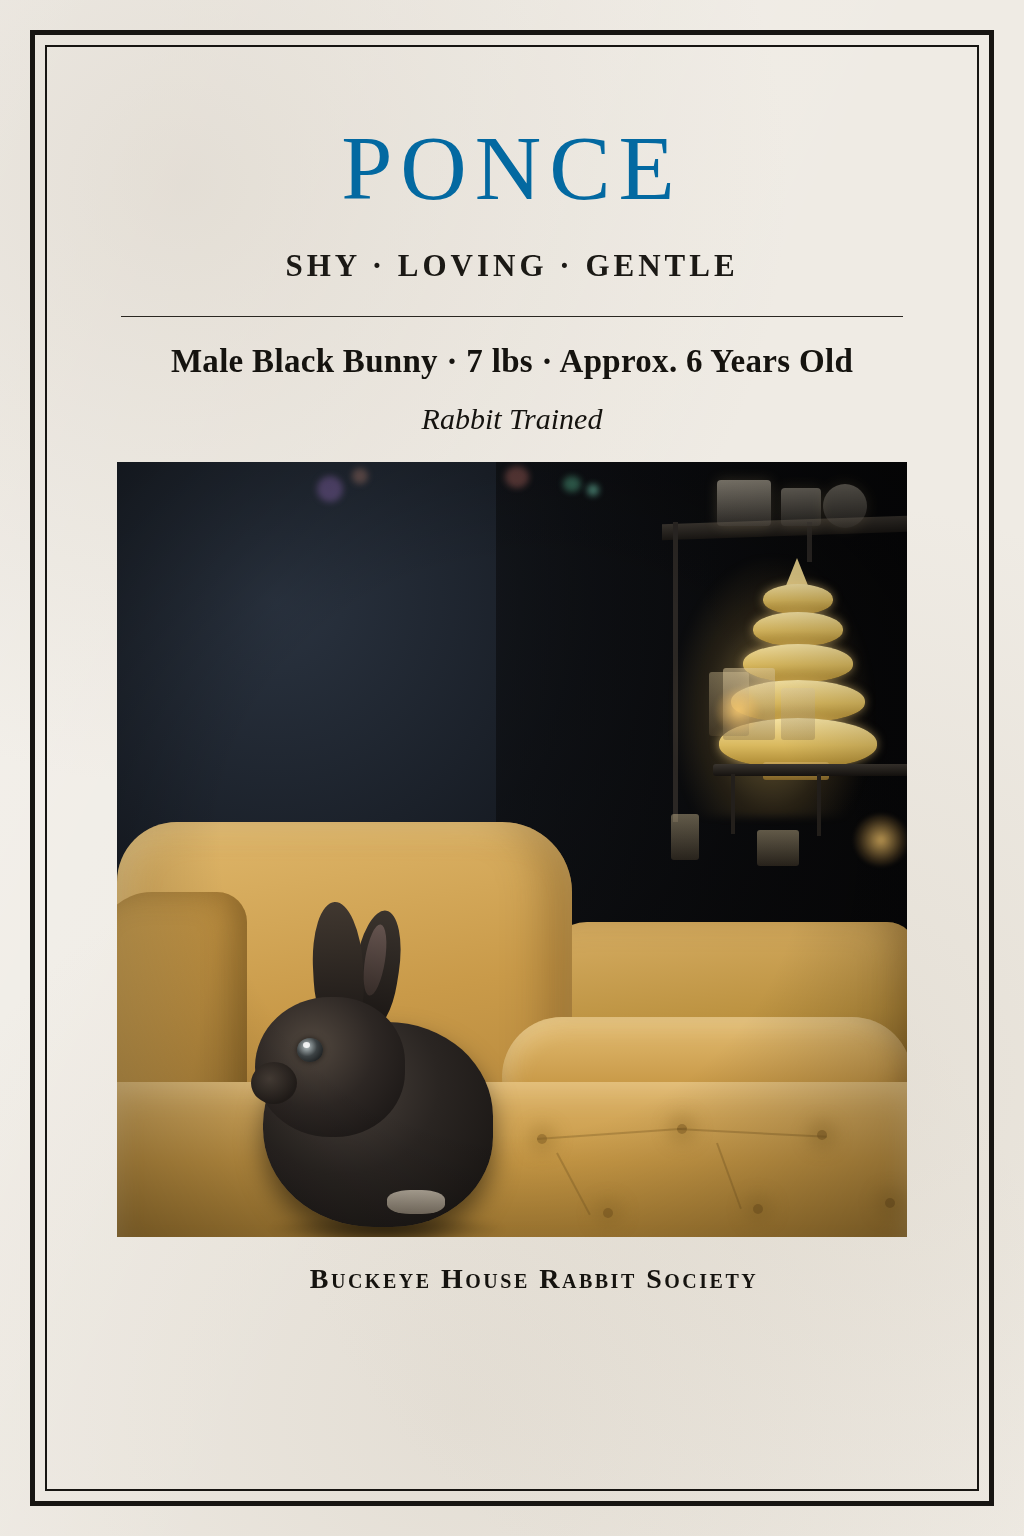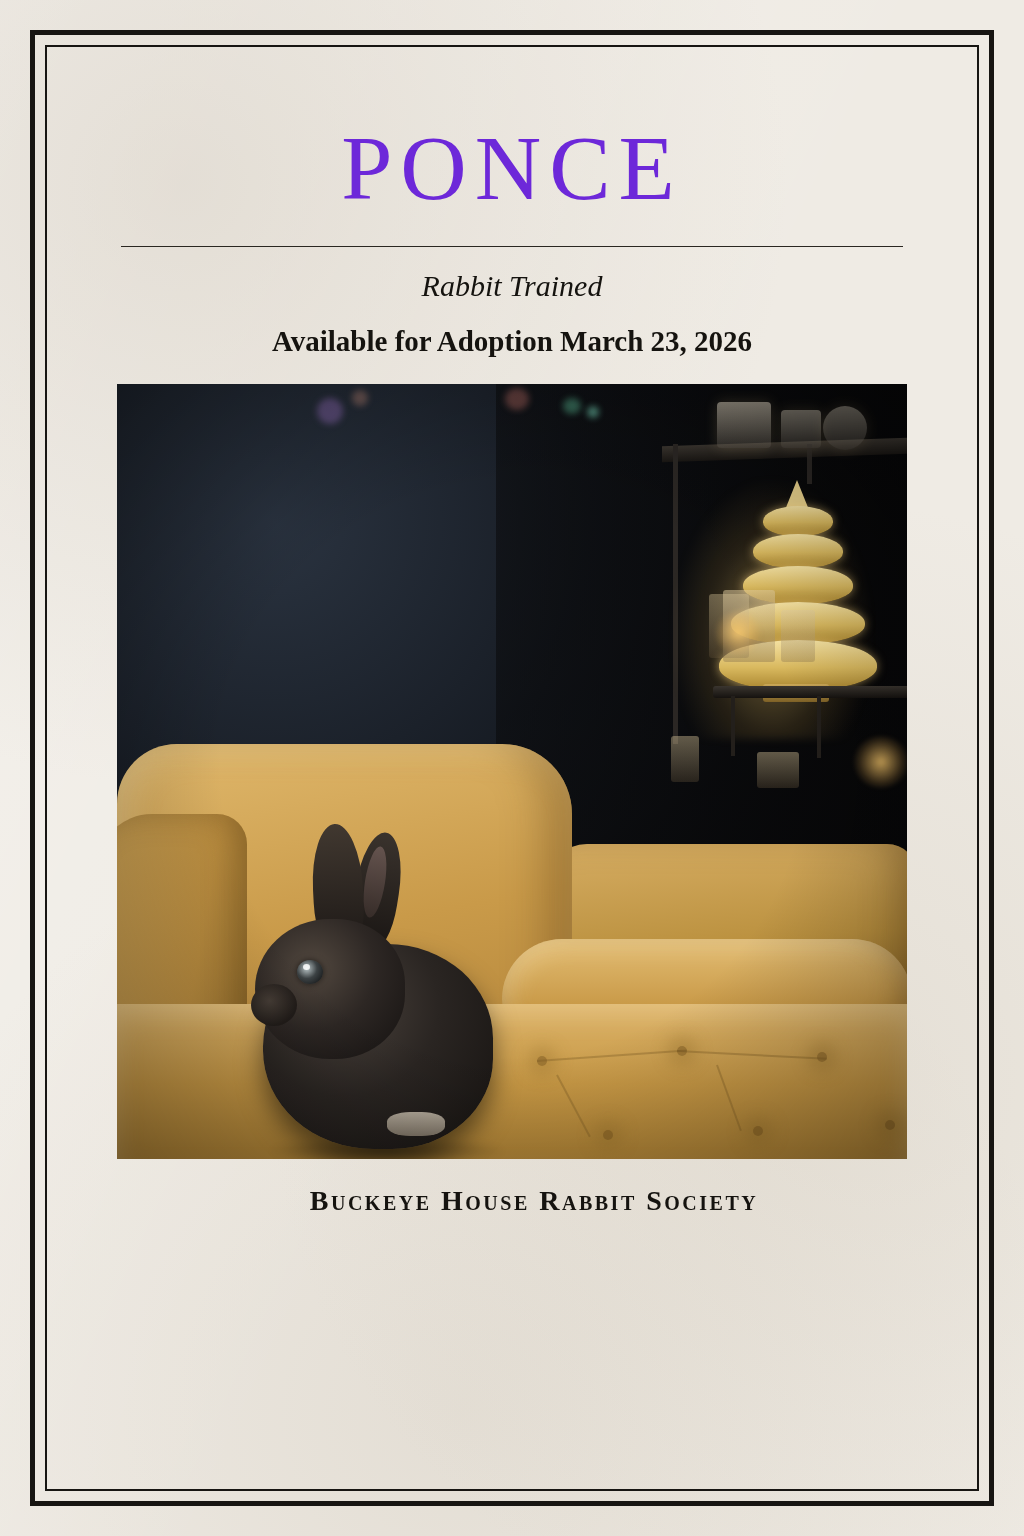--- a/index.html
+++ b/index.html
@@ -59,21 +59,21 @@
     bottom: 60px;
     display: flex;
     flex-direction: column;
     align-items: center;
   }
 
   .title {
     margin-top: 62px;
     font-size: 92px;
     letter-spacing: 8px;
-    color: #6d28d9;
+    color: #0369a1;
     line-height: 1;
     font-weight: normal;
     text-align: center;
   }
 
   .traits {
     margin-top: 34px;
     font-size: 31px;
     letter-spacing: 4px;
     color: #1b1915;
@@ -331,28 +331,29 @@
 
 <div class="poster">
   <div class="paper-texture"></div>
   <div class="border-outer"></div>
   <div class="border-inner"></div>
 
   <div class="content">
 
     <div class="title">PONCE</div>
 
+    <div class="traits">SHY · LOVING · GENTLE</div>
 
     <div class="rule"></div>
 
+    <div class="line-primary">Male Black Bunny · 7 lbs · Approx. 6 Years Old</div>
 
     <div class="line-italic-lg">Rabbit Trained</div>
 
 
-    <div class="line-date">Available for Adoption March 23, 2026</div>
 
     <div class="photo">
       <div class="photo-inner">
 
         <div class="bg-wall"></div>
         <div class="bg-right-dark"></div>
 
         <div class="bokeh" style="left:200px; top:14px; width:26px; height:26px; background:rgba(150,110,190,0.45);"></div>
         <div class="bokeh" style="left:235px; top:6px; width:16px; height:16px; background:rgba(200,140,120,0.40);"></div>
         <div class="bokeh" style="left:388px; top:4px; width:24px; height:22px; background:rgba(210,120,110,0.38);"></div>

